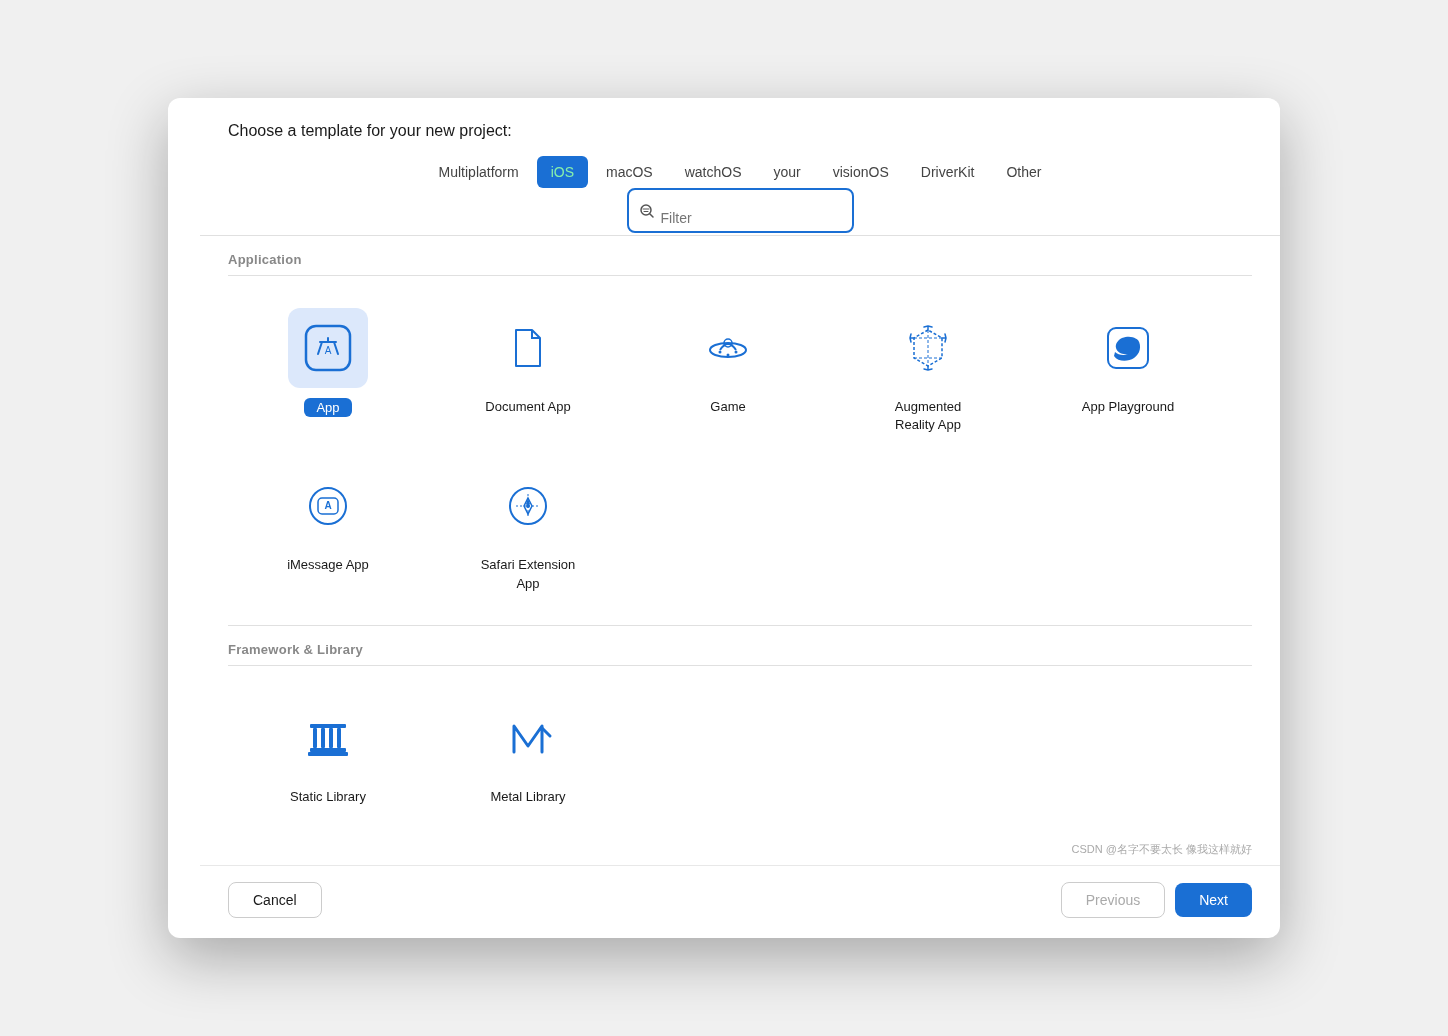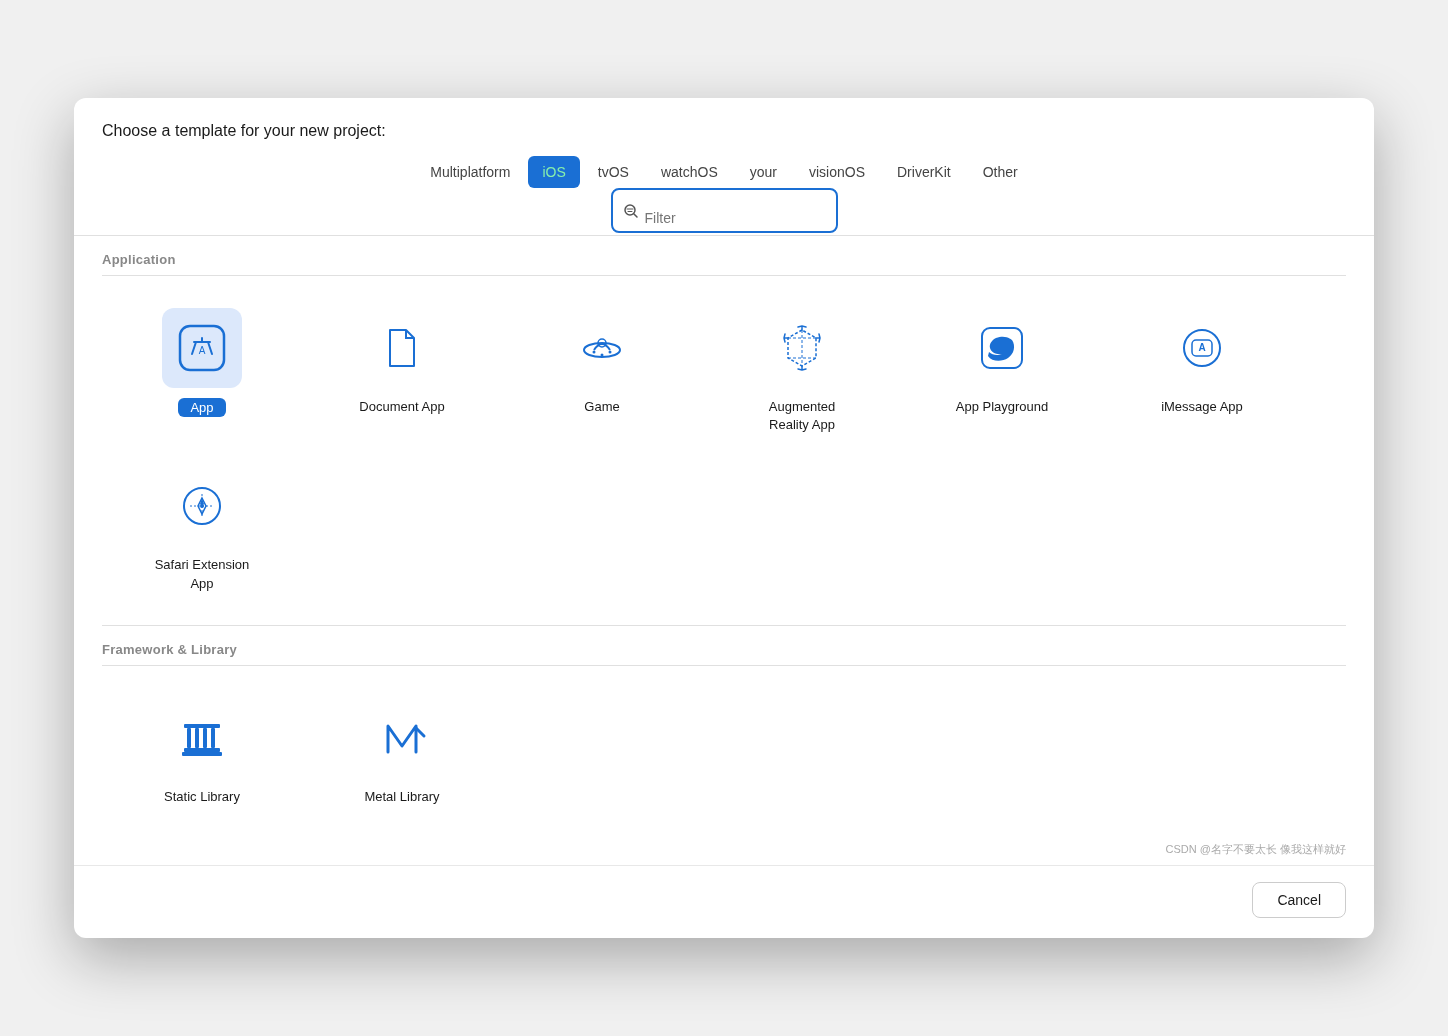--- a/index.html
+++ b/index.html
@@ -9,23 +9,24 @@
       display: flex;
       align-items: center;
       justify-content: center;
       min-height: 100vh;
       padding: 20px;
     }
     .dialog {
       background: #ffffff;
       border-radius: 12px;
       box-shadow: 0 20px 60px rgba(0,0,0,0.3);
-      width: 1300px;
+      width: 1112px;
       max-width: 100%;
       overflow: hidden;
+      padding-left: 32px;
     }
     .dialog-header {
       padding: 24px 28px 16px 28px;
     }
     .dialog-title {
       font-size: 16px;
       font-weight: 400;
       color: #1a1a1a;
     }
     .tab-bar {
@@ -136,21 +137,21 @@
       font-weight: 500;
     }
     .section-divider {
       border: none;
       border-top: 1px solid #e0e0e0;
       margin: 0;
     }
     .dialog-footer {
       display: flex;
       align-items: center;
-      justify-content: flex-end;
+      justify-content: space-between;
       padding: 16px 28px 20px 28px;
       border-top: 1px solid #e8e8e8;
     }
     .footer-left { display: flex; gap: 10px; }
     .footer-right { display: flex; gap: 10px; align-items: center; }
     .btn {
       padding: 9px 24px;
       border-radius: 8px;
       font-size: 14px;
       cursor: pointer;
@@ -182,21 +183,21 @@
 <div class="dialog">
 
   <div class="dialog-header">
     <span class="dialog-title">Choose a template for your new project:</span>
   </div>
 
   <div class="tab-bar">
     <div class="tabs-group">
       <button class="tab">Multiplatform</button>
       <button class="tab active">iOS</button>
-      <button class="tab">tvOS</button>
+      <button class="tab">macOS</button>
       <button class="tab">watchOS</button>
       <button class="tab">your</button>
       <button class="tab">visionOS</button>
       <button class="tab">DriverKit</button>
       <button class="tab">Other</button>
     </div>
     <div class="filter-box">
       <span class="filter-icon">
         <svg width="16" height="16" viewBox="0 0 16 16" fill="none">
           <circle cx="7" cy="7" r="5" stroke="#555" stroke-width="1.5"></circle>
@@ -342,14 +343,18 @@
 
     </div>
   </div>
 
   <div class="watermark">CSDN @名字不要太长 像我这样就好</div>
 
   <div class="dialog-footer">
     <div class="footer-left">
       <button class="btn">Cancel</button>
     </div>
+    <div class="footer-right">
+      <button class="btn btn-disabled" disabled="">Previous</button>
+      <button class="btn btn-primary">Next</button>
+    </div>
   </div>
 </div>
 
 </body></html>

